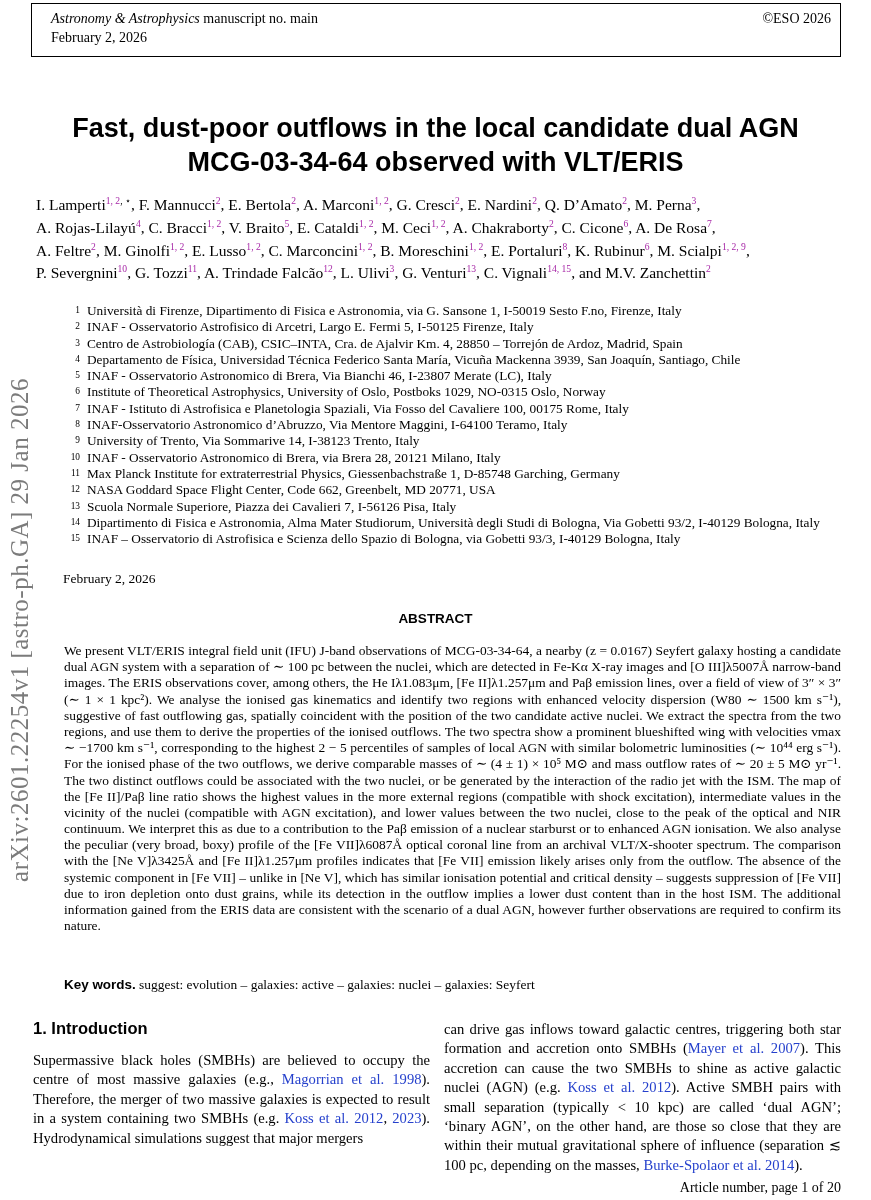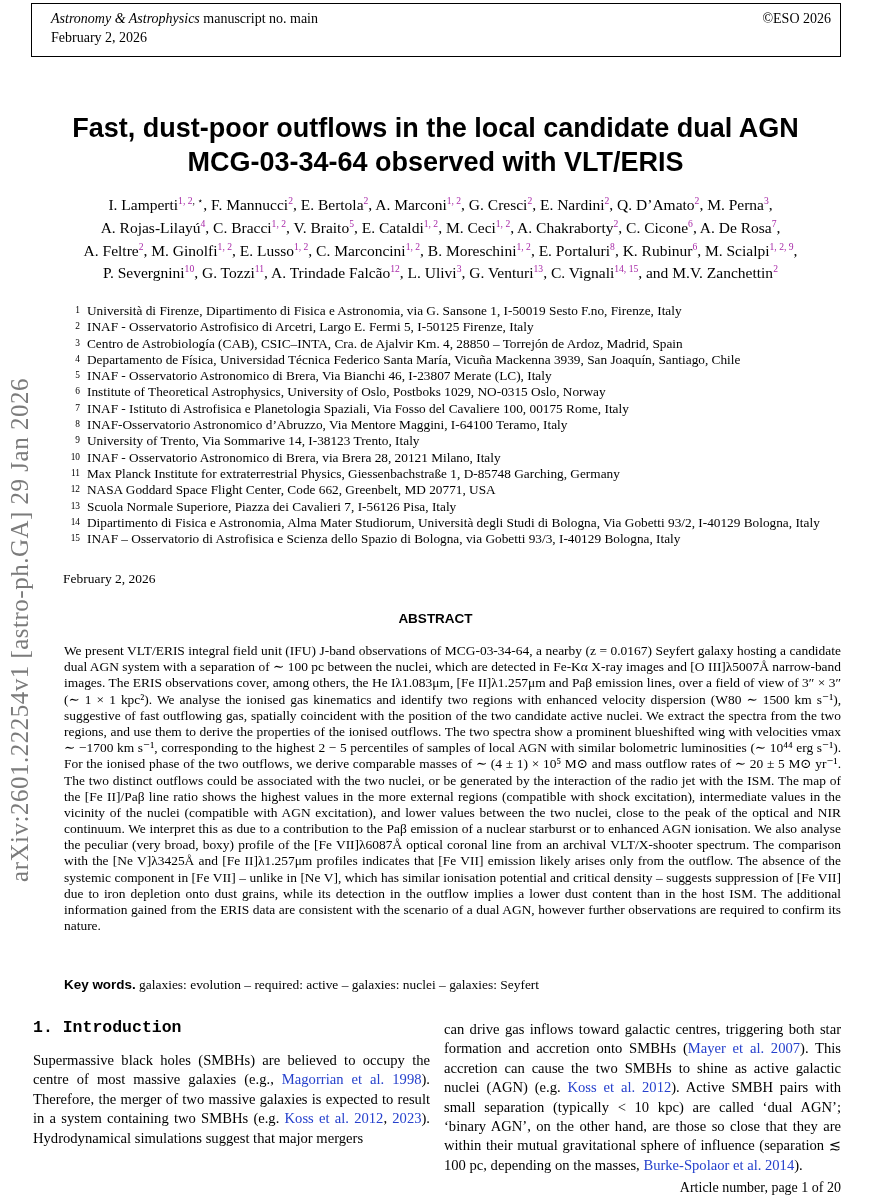--- a/index.html
+++ b/index.html
@@ -32,21 +32,21 @@
   }
 
   
   .title-block{
     position:absolute;left:0;right:0;top:111px;text-align:center;
     font-weight:bold;font-size:27px;line-height:34px;
   }
 
   
   .authors-block{
-    position:absolute;left:36px;right:26px;top:194px;text-align:center;
+    position:absolute;left:36px;right:26px;top:194px;
     font-size:15.5px;line-height:22.8px;
   }
   .authors-block sup{font-size:62%;vertical-align:super;line-height:0;}
   sup.aff-link{color:var(--color-superscript);}
   sup.aff-star{color:#000;}
 
   
   .affil-block{position:absolute;left:63px;top:303px;width:778px;font-size:13.3px;line-height:16.3px;}
   .affil-row{display:flex;}
   .affil-num{width:17px;text-align:right;font-size:9.4px;flex:none;position:relative;top:-1px;}
@@ -60,21 +60,21 @@
   .abstract-body{
     position:absolute;left:64px;top:643px;width:777px;
     font-size:13.45px;line-height:16.18px;text-align:justify;
   }
   .keywords{position:absolute;left:64px;top:977px;width:777px;font-size:13.45px;line-height:16.2px;}
   .kw-label{font-weight:bold;margin-top:28px;}
 
   
   .columns{position:absolute;left:33px;top:1015px;width:808px;display:flex;gap:14px;}
   .col{width:397px;font-size:14.6px;line-height:19.4px;text-align:justify;}
-  .sec-heading{font-weight:bold;font-size:16.5px;line-height:20px;margin:3px 0 13px 0;text-align:left;font-family:Liberation Mono, monospace;}
+  .sec-heading{font-weight:bold;font-size:16.5px;line-height:20px;margin:3px 0 13px 0;text-align:left;}
   .col p{margin:0;}
   .col-right{padding-top:5px;}
   .cite{color:var(--color-cite);}
 
   .footnote{margin-top:15px;font-size:13px;line-height:16px;text-align:left;}
   .footnote-rule{width:168px;border-top:1px solid #000;margin-bottom:5px;}
   .footnote sup{font-size:62%;vertical-align:super;}
 
   .page-footer{position:absolute;right:30px;top:1180px;font-size:14px;}
 </style>
@@ -169,21 +169,21 @@
   </div>
 
 <div class="dateline">February 2, 2026</div>
 
 <div class="abstract-head sans">ABSTRACT</div>
 <div class="abstract-body">We present VLT/ERIS integral field unit (IFU) J-band observations of MCG-03-34-64, a nearby (z = 0.0167) Seyfert galaxy hosting a candidate dual AGN system with a separation of ∼ 100 pc between the nuclei, which are detected in Fe-Kα X-ray images and [O III]λ5007Å narrow-band images. The ERIS observations cover, among others, the He Iλ1.083μm, [Fe II]λ1.257μm and Paβ emission lines, over a field of view of 3″ × 3″ (∼ 1 × 1 kpc²). We analyse the ionised gas kinematics and identify two regions with enhanced velocity dispersion (W80 ∼ 1500 km s⁻¹), suggestive of fast outflowing gas, spatially coincident with the position of the two candidate active nuclei. We extract the spectra from the two regions, and use them to derive the properties of the ionised outflows. The two spectra show a prominent blueshifted wing with velocities vmax ∼ −1700 km s⁻¹, corresponding to the highest 2 − 5 percentiles of samples of local AGN with similar bolometric luminosities (∼ 10⁴⁴ erg s⁻¹). For the ionised phase of the two outflows, we derive comparable masses of ∼ (4 ± 1) × 10⁵ M⊙ and mass outflow rates of ∼ 20 ± 5 M⊙ yr⁻¹. The two distinct outflows could be associated with the two nuclei, or be generated by the interaction of the radio jet with the ISM. The map of the [Fe II]/Paβ line ratio shows the highest values in the more external regions (compatible with shock excitation), intermediate values in the vicinity of the nuclei (compatible with AGN excitation), and lower values between the two nuclei, close to the peak of the optical and NIR continuum. We interpret this as due to a contribution to the Paβ emission of a nuclear starburst or to enhanced AGN ionisation. We also analyse the peculiar (very broad, boxy) profile of the [Fe VII]λ6087Å optical coronal line from an archival VLT/X-shooter spectrum. The comparison with the [Ne V]λ3425Å and [Fe II]λ1.257μm profiles indicates that [Fe VII] emission likely arises only from the outflow. The absence of the systemic component in [Fe VII] – unlike in [Ne V], which has similar ionisation potential and critical density – suggests suppression of [Fe VII] due to iron depletion onto dust grains, while its detection in the outflow implies a lower dust content than in the host ISM. The additional information gained from the ERIS data are consistent with the scenario of a dual AGN, however further observations are required to confirm its nature.</div>
 
 <div class="keywords">
   <span class="kw-label sans">Key words.</span>
   <span> </span>
-  <span>galaxies: evolution – required: active – galaxies: nuclei – galaxies: Seyfert</span>
+  <span>suggest: evolution – galaxies: active – galaxies: nuclei – galaxies: Seyfert</span>
 </div>
 
 <div class="columns">
   <div class="col">
     <div class="sec-heading sans">1. Introduction</div>
     <p><span>Supermassive black holes (SMBHs) are believed to occupy the centre of most massive galaxies (e.g., </span><span class="cite">Magorrian et al. 1998</span><span>). Therefore, the merger of two massive galaxies is expected to result in a system containing two SMBHs (e.g. </span><span class="cite">Koss et al. 2012</span><span>, </span><span class="cite">2023</span><span>). Hydrodynamical simulations suggest that major mergers</span></p>
   </div>
   <div class="col col-right">
     <p><span>can drive gas inflows toward galactic centres, triggering both star formation and accretion onto SMBHs (</span><span class="cite">Mayer et al. 2007</span><span>). This accretion can cause the two SMBHs to shine as active galactic nuclei (AGN) (e.g. </span><span class="cite">Koss et al. 2012</span><span>). Active SMBH pairs with small separation (typically &lt;  10 kpc) are called ‘dual AGN’; ‘binary AGN’, on the other hand, are those so close that they are within their mutual gravitational sphere of influence (separation ≲ 100 pc, depending on the masses, </span><span class="cite">Burke-Spolaor et al. 2014</span><span>).</span></p>
   </div>

